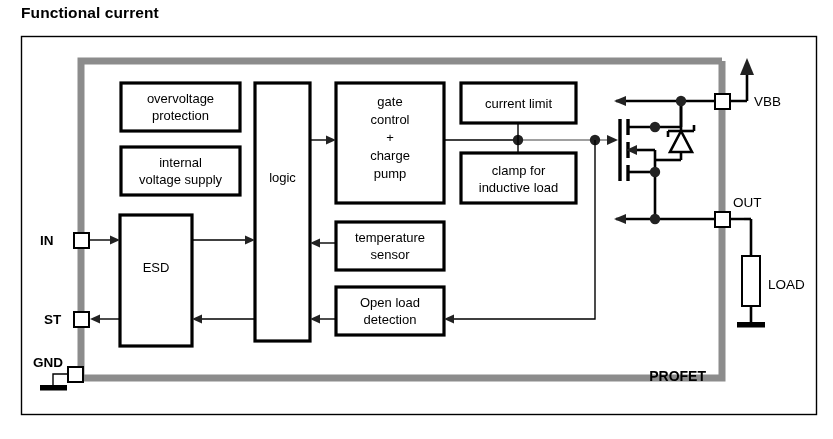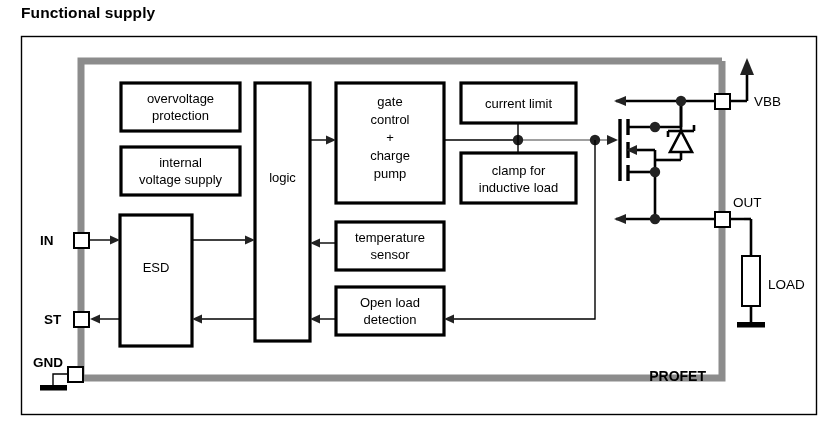--- a/index.html
+++ b/index.html
@@ -43,21 +43,21 @@
   .wire-thick { stroke: #000000; stroke-width: 3.4; fill: none; }
   .pad { fill: #ffffff; stroke: #000000; stroke-width: 2; }
   .dot { fill: #222222; }
   .gray-frame { fill: none; stroke: #8c8c8c; stroke-width: 7; }
   .outer-frame { fill: none; stroke: #000000; stroke-width: 1.4; }
   .gndbar { fill: #000000; }
 </style>
 </head>
 <body>
 
-<div id="page-title">Functional supply</div>
+<div id="page-title">Functional current</div>
 
 <div id="diagram-wrap">
 <svg width="833" height="439" viewBox="0 0 833 439">
 
   <rect class="outer-frame" x="21.5" y="36.5" width="795" height="378"></rect>
 
   <path class="gray-frame" d="M 722 61 L 81 61 L 81 378 L 722 378 L 722 61"></path>
 
   <g>
     <rect class="blockbox" x="121" y="83" width="119" height="48"></rect>

